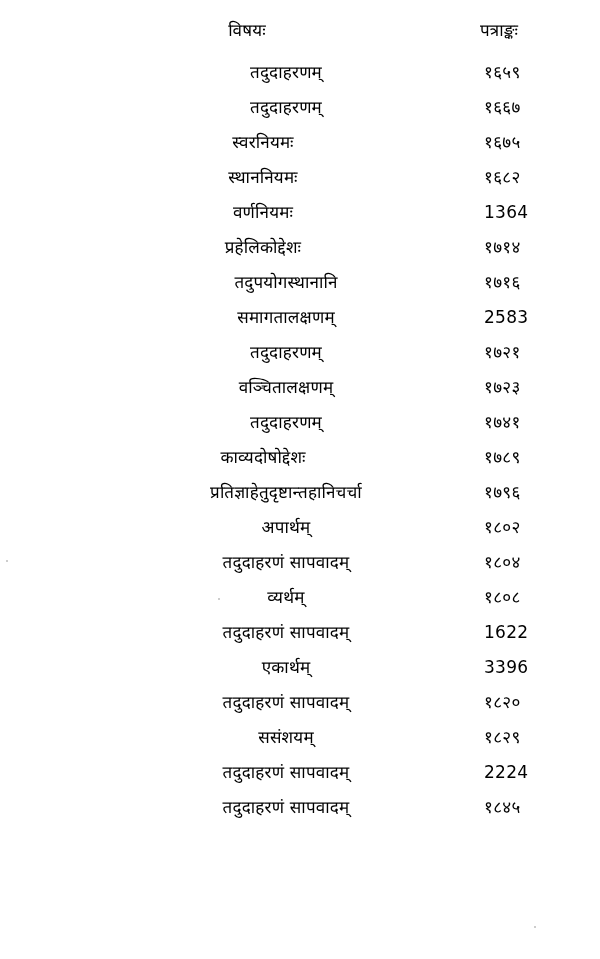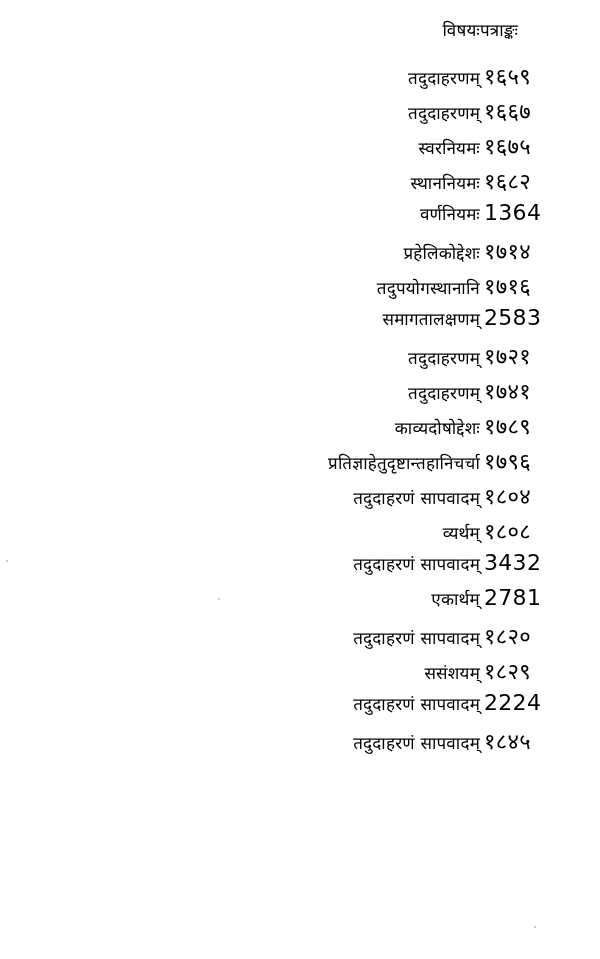--- a/index.html
+++ b/index.html
@@ -23,21 +23,21 @@
   }
   .toc-table {
     width: 100%;
     border-collapse: collapse;
   }
   .toc-table td {
     padding: 0;
     vertical-align: baseline;
   }
   .col-title {
-    text-align: right;
+    text-align: center;
   }
   .col-page {
     text-align: left;
     width: 90px;
     padding-left: 4px !important;
   }
   .header-row td {
     padding-bottom: 19px;
   }
   .hdr-subject {
@@ -54,21 +54,21 @@
     font-size: 17px;
     margin-top: 35px;
   }
   .lvl-0 .col-title {
     padding-left: 32px !important;
   }
   .lvl-1 .col-title {
     padding-left: 78px !important;
   }
   .num {
-    font-size: 22px;
+    font-size: 17px;
     letter-spacing: 0.3px;
     text-align: center;
   }
   .title-text {
     font-size: 17px;
     letter-spacing: 0.2px;
   }
   .speck {
     position: absolute;
     background: #bdbdbd;
@@ -125,46 +125,54 @@
         </tr>
         <tr class="entry-row lvl-1">
           <td class="col-title"><span class="title-text">समागतालक्षणम्</span></td>
           <td class="col-page"><span class="num">2583</span></td>
         </tr>
         <tr class="entry-row lvl-1">
           <td class="col-title"><span class="title-text">तदुदाहरणम्</span></td>
           <td class="col-page"><span class="num">१७२१</span></td>
         </tr>
         <tr class="entry-row lvl-1">
+          <td class="col-title"><span class="title-text">वञ्चितालक्षणम्</span></td>
+          <td class="col-page"><span class="num">१७२३</span></td>
+        </tr>
+        <tr class="entry-row lvl-1">
           <td class="col-title"><span class="title-text">तदुदाहरणम्</span></td>
           <td class="col-page"><span class="num">१७४१</span></td>
         </tr>
         <tr class="entry-row lvl-0">
           <td class="col-title"><span class="title-text">काव्यदोषोद्देशः</span></td>
           <td class="col-page"><span class="num">१७८९</span></td>
         </tr>
         <tr class="entry-row lvl-1">
           <td class="col-title"><span class="title-text">प्रतिज्ञाहेतुदृष्टान्तहानिचर्चा</span></td>
           <td class="col-page"><span class="num">१७९६</span></td>
         </tr>
         <tr class="entry-row lvl-1">
+          <td class="col-title"><span class="title-text">अपार्थम्</span></td>
+          <td class="col-page"><span class="num">१८०२</span></td>
+        </tr>
+        <tr class="entry-row lvl-1">
           <td class="col-title"><span class="title-text">तदुदाहरणं सापवादम्</span></td>
           <td class="col-page"><span class="num">१८०४</span></td>
         </tr>
         <tr class="entry-row lvl-1">
           <td class="col-title"><span class="title-text">व्यर्थम्</span></td>
           <td class="col-page"><span class="num">१८०८</span></td>
         </tr>
         <tr class="entry-row lvl-1">
           <td class="col-title"><span class="title-text">तदुदाहरणं सापवादम्</span></td>
-          <td class="col-page"><span class="num">3432</span></td>
+          <td class="col-page"><span class="num">1622</span></td>
         </tr>
         <tr class="entry-row lvl-1">
           <td class="col-title"><span class="title-text">एकार्थम्</span></td>
-          <td class="col-page"><span class="num">2781</span></td>
+          <td class="col-page"><span class="num">3396</span></td>
         </tr>
         <tr class="entry-row lvl-1">
           <td class="col-title"><span class="title-text">तदुदाहरणं सापवादम्</span></td>
           <td class="col-page"><span class="num">१८२०</span></td>
         </tr>
         <tr class="entry-row lvl-1">
           <td class="col-title"><span class="title-text">ससंशयम्</span></td>
           <td class="col-page"><span class="num">१८२९</span></td>
         </tr>
         <tr class="entry-row lvl-1">

